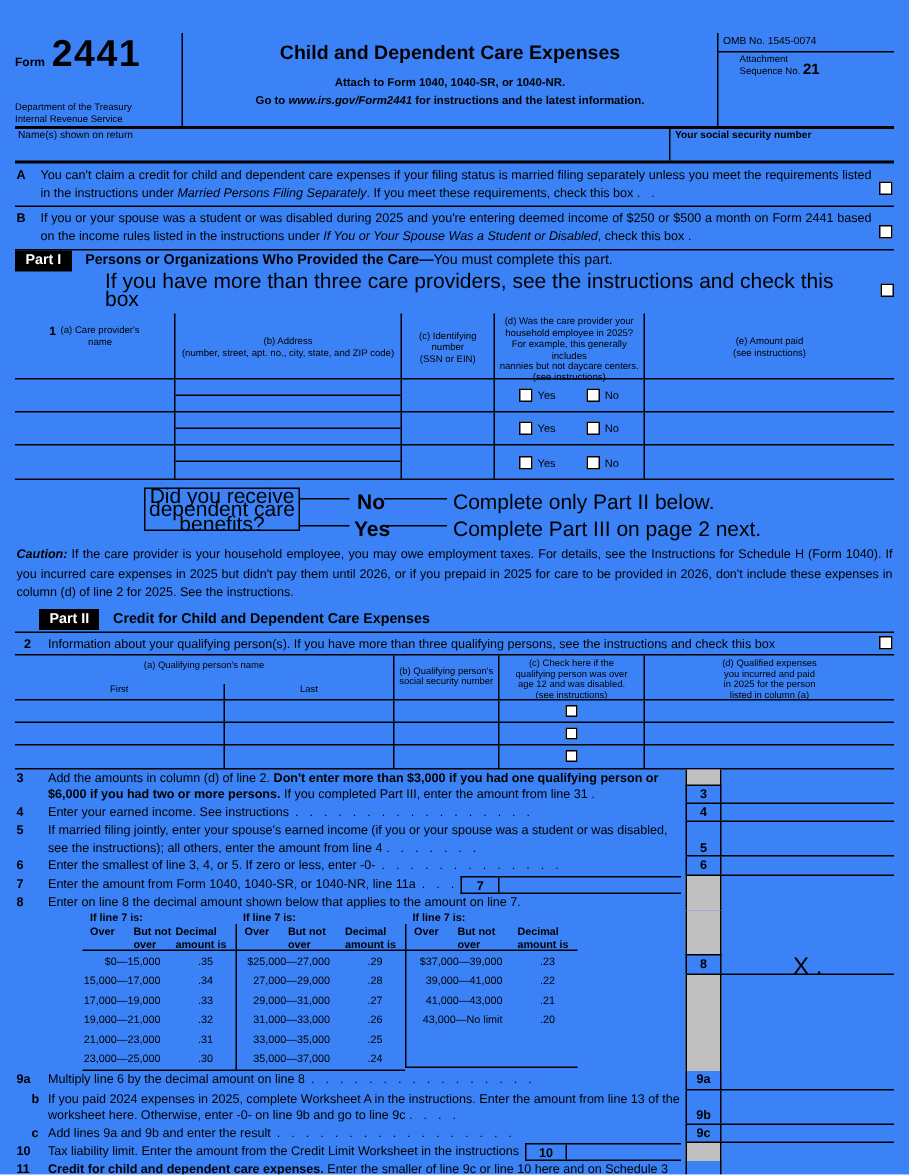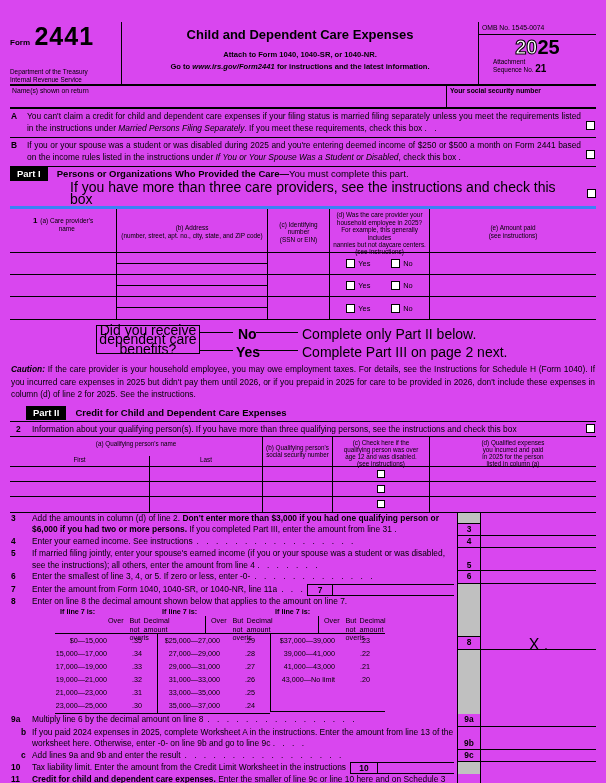--- a/index.html
+++ b/index.html
@@ -1,18 +1,18 @@
 <!DOCTYPE html>
 <html><head>
 <meta charset="utf-8">
 <style>
   * { margin:0; padding:0; box-sizing:border-box; }
   html,body { background:#fff; }
   body { width:606px; font-family:"Liberation Sans", sans-serif; color:#000; }
-  .page { width:606px; height:783px; padding:22px 10px 0; overflow:hidden; position:relative; background:#d946ef; }
+  .page { width:606px; height:783px; padding:22px 10px 0; overflow:hidden; position:relative; background:#3b82f6; }
 
   
   .hdr { display:flex; height:62px; }
   .hdr-left { width:112px; border-right:1px solid #000; display:flex; flex-direction:column; padding:2px 2px 1px 0; }
   .form-lbl { font-size:8px; font-weight:bold; }
   .form-num { font-size:25px; font-weight:bold; line-height:24px; letter-spacing:1px; }
   .dept { margin-top:auto; font-size:6.4px; line-height:7.4px; }
   .hdr-center { flex:1; text-align:center; padding-top:5px; }
   .hdr-title { font-size:13px; font-weight:bold; }
   .hdr-attach { font-size:7.6px; font-weight:bold; margin-top:8px; }
@@ -123,21 +123,21 @@
   .ibox .ient { height:100%; }
 
   
   .dtwrap { display:flex; }
   .dtwrap .fl-no { width:22px; }
   .dt-body { flex:1; min-width:0; padding-left:23px; }
   .dt { width:330px; font-size:7.2px; line-height:8.4px; }
   .dt-groups { display:flex; }
   .dt-g1 { width:102px; } .dt-g2 { width:113px; } .dt-g3 { width:115px; }
   .dt-title { font-weight:bold; padding-left:5px; height:9px; line-height:9px; }
-  .dt-cols { display:flex; font-weight:normal; height:17px; padding-top:1px;margin-left:48px; }
+  .dt-cols { display:flex; font-weight:bold; height:17px; padding-top:1px; }
   .dt-cols .co { width:28px; padding-left:5px; }
   .dt-cols .cbn { flex:1; text-align:left; padding-left:6px; }
   .dt-cols .cdc { width:40px; }
   .dt-mid { border-left:1px solid #000; }
   .dt-rules { border-top:1px solid #000; border-bottom:1px solid #000; }
   .dt-r { display:flex; height:13px; align-items:center; }
   .dt-r .rg { flex:1; text-align:right; padding-right:10px; }
   .dt-r .dc { width:40px; text-align:center; }
   .dt-rows { padding-top:1px; }
 </style>
@@ -155,21 +155,20 @@
         <div>Internal Revenue Service</div>
       </div>
     </div>
     <div class="hdr-center">
       <div class="hdr-title">Child and Dependent Care Expenses</div>
       <div class="hdr-attach">Attach to Form 1040, 1040-SR, or 1040-NR.</div>
       <div class="hdr-goto"><span>Go to </span><span class="it">www.irs.gov/Form2441</span><span> for instructions and the latest information.</span></div>
     </div>
     <div class="hdr-right">
       <div class="omb">OMB No. 1545-0074</div>
-      <div class="year"><span class="yr-outline">20</span><span>25</span></div>
       <div class="attach-seq">
         <div>Attachment</div>
         <div><span>Sequence No.</span> <span class="seq-num">21</span></div>
       </div>
     </div>
   </div>
 
   <div class="namerow">
     <div class="nleft"><span>Name(s) shown on return</span></div>
     <div class="nright"><span>Your social security number</span></div>

